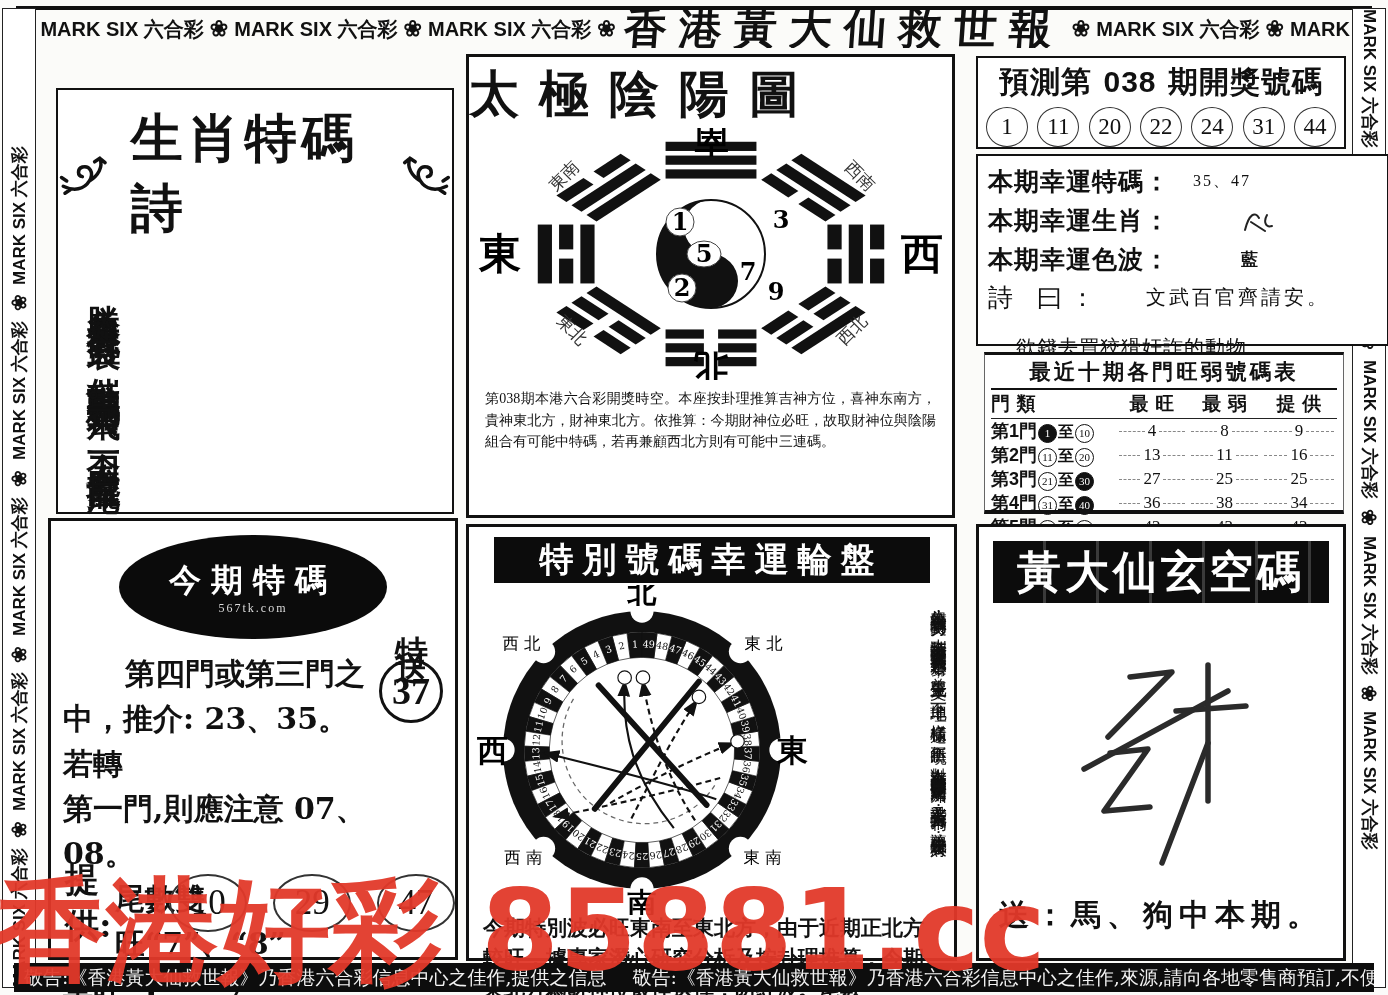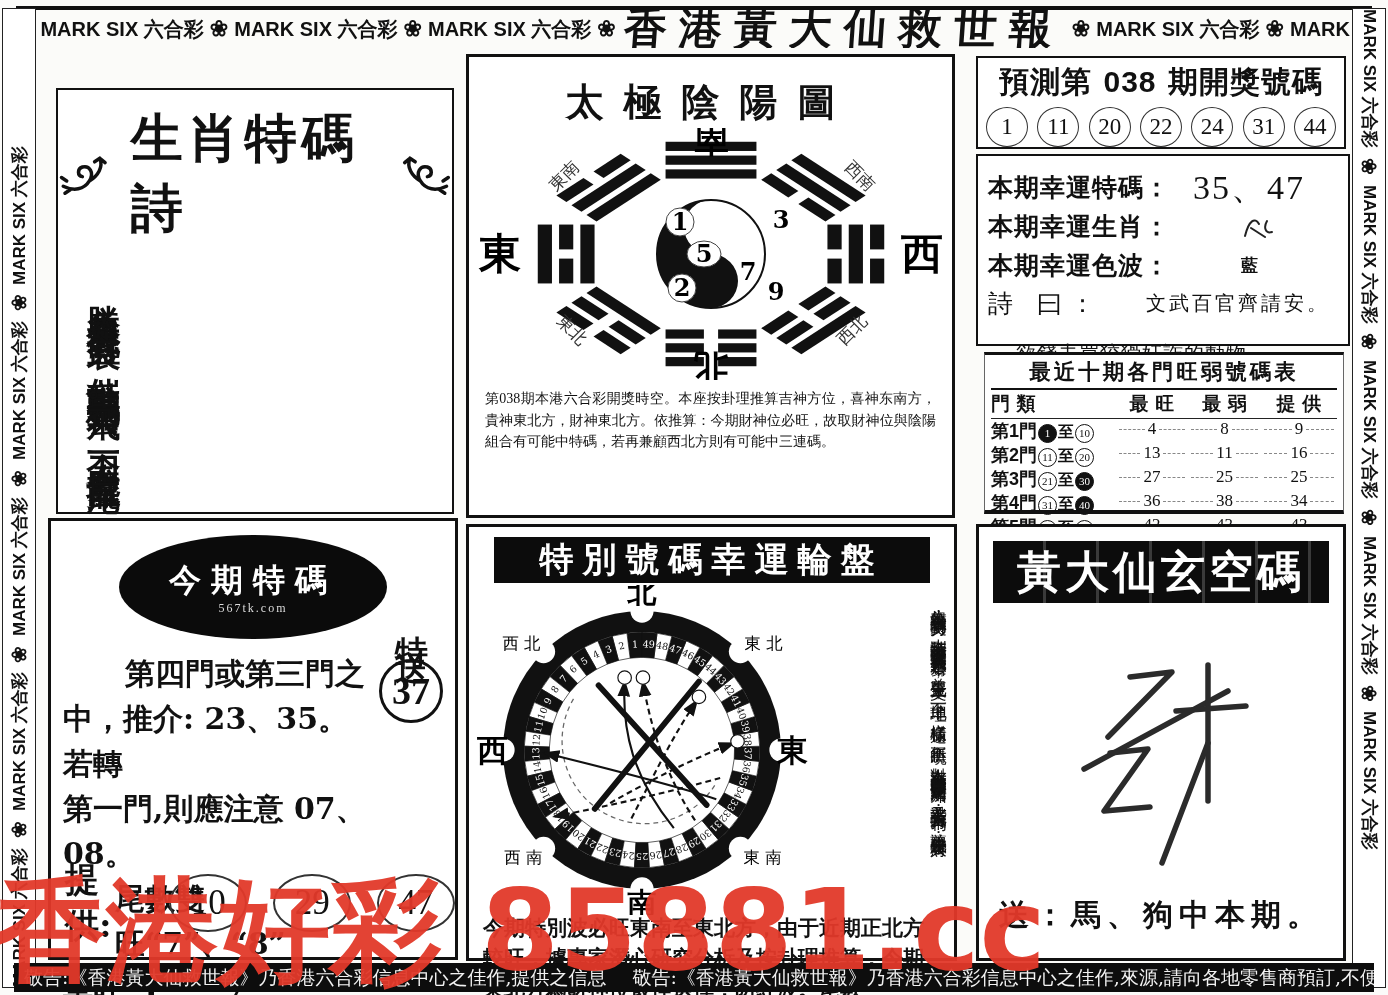--- a/index.html
+++ b/index.html
@@ -55,21 +55,21 @@
     letter-spacing:16px;font-family:"DejaVu Serif",serif;}
   .sp-circle{width:64px;height:64px;border:3px solid #111;border-radius:50%;display:flex;
     align-items:center;justify-content:center;font-size:38px;font-weight:700;}
   .offer-row{position:absolute;left:14px;bottom:8px;display:flex;align-items:center;gap:26px;}
   .offer-label{font-size:34px;font-weight:700;font-family:"DejaVu Serif",serif;}
   .offer-num{width:80px;height:58px;border:2px solid #333;border-radius:50%;display:flex;
     align-items:center;justify-content:center;font-size:35px;}
 
   
   .taiji-panel{left:466px;top:54px;width:489px;height:464px;border:3px solid #111;}
-  .taiji-title{text-align:center;font-size:38px;font-weight:900;letter-spacing:20px;margin-top:20px;
+  .taiji-title{font-size:50px;font-weight:900;letter-spacing:20px;margin-top:4px;
     font-family:"DejaVu Serif",serif;}
   .taiji-body{margin:8px 16px 0 16px;font-size:14px;line-height:1.55;text-align:justify;}
 
   
   .wheel-panel{left:466px;top:524px;width:491px;height:437px;border:3px solid #111;}
   .wheel-banner{width:436px;height:46px;background:#0c0c0c;color:#fff;margin:10px auto 2px auto;
     display:flex;align-items:center;justify-content:center;font-size:34px;font-weight:900;
     letter-spacing:9px;font-family:"DejaVu Serif",serif;}
   .wheel-row{display:flex;}
   .wheel-svg{flex:0 0 auto;margin-left:2px;}
@@ -79,39 +79,39 @@
 
   
   .pred-panel{left:976px;top:56px;width:370px;height:93px;border:2px solid #111;}
   .pred-title{text-align:center;font-size:30px;font-weight:800;margin-top:4px;letter-spacing:1px;
     font-family:"DejaVu Serif",serif;}
   .pred-nums{display:flex;justify-content:space-between;padding:4px 8px 0 8px;}
   .pred-circle{width:42px;height:40px;border:1.5px solid #333;border-radius:50%;display:flex;
     align-items:center;justify-content:center;font-size:23px;}
 
   
-  .lucky-panel{left:976px;top:154px;width:374px;height:192px;border:2.5px solid #111;padding:12px 10px;}
+  .lucky-panel{left:976px;top:154px;width:413px;height:192px;border:2.5px solid #111;padding:6px 10px;}
   .lucky-row{display:flex;align-items:center;height:39px;}
   .lucky-label{font-size:25px;font-weight:800;letter-spacing:1px;font-family:"DejaVu Serif",serif;
     width:205px;flex:0 0 auto;}
   .lucky-label.thin{font-weight:500;letter-spacing:8px;width:120px;}
-  .lucky-val-num{font-size:34px;letter-spacing:2px;}
+  .lucky-val-num{font-size:16px;letter-spacing:2px;}
   .lucky-val-wave{font-size:17px;font-weight:700;margin-left:48px;}
   .lucky-val-poem{font-size:20px;letter-spacing:3px;}
   .lucky-foot{font-size:20px;letter-spacing:1px;margin:19px 0 0 28px;}
 
   
   .gate-panel{left:984px;top:352px;width:360px;height:162px;border:1px solid #666;
     border-top:3px solid #111;border-bottom:4px solid #111;padding:2px 6px 0 6px;}
   .gate-title{text-align:center;font-size:21.5px;font-weight:700;letter-spacing:3px;
     border-bottom:2px solid #111;padding-bottom:2px;font-family:"DejaVu Serif",serif;}
   .gate-head{display:flex;font-size:19px;font-weight:800;border-bottom:1px solid #222;
     padding:1px 0;font-family:"DejaVu Serif",serif;}
   .gc1{width:36%;} .gc2{width:21%;text-align:center;} .gc3{width:21%;text-align:center;} .gc4{width:22%;text-align:center;}
-  .gate-row{display:flex;align-items:flex-start;height:24px;font-size:17px;}
+  .gate-row{display:flex;align-items:center;height:24px;font-size:17px;}
   .gate-name{font-size:18px;font-weight:800;font-family:"Liberation Sans",sans-serif;}
   .rng{display:inline-flex;align-items:center;justify-content:center;width:19px;height:19px;
     border:1.5px solid #111;border-radius:50%;font-size:11px;margin:0 1px;vertical-align:middle;}
   .rng.filled{background:#111;color:#fff;}
   .zhi{font-size:16px;font-weight:700;}
   .numcell{display:flex;align-items:center;}
   .leader{flex:1;border-bottom:1px dashed #888;height:1px;margin:0 3px;}
 
   
   .xuan-panel{left:976px;top:524px;width:370px;height:437px;border:3px solid #111;}

